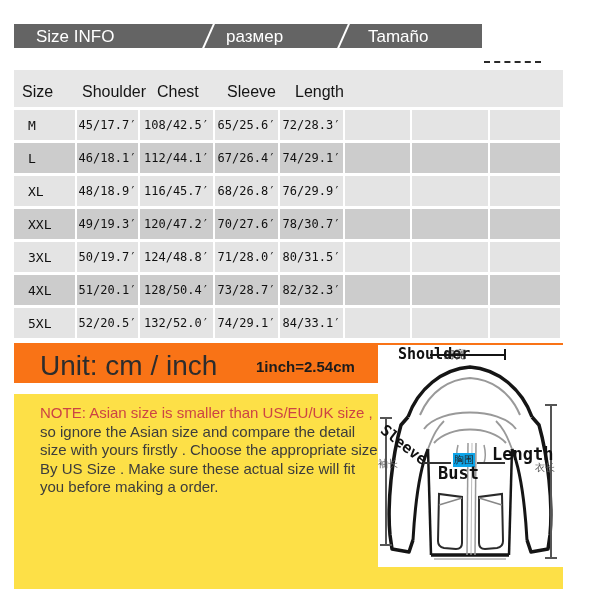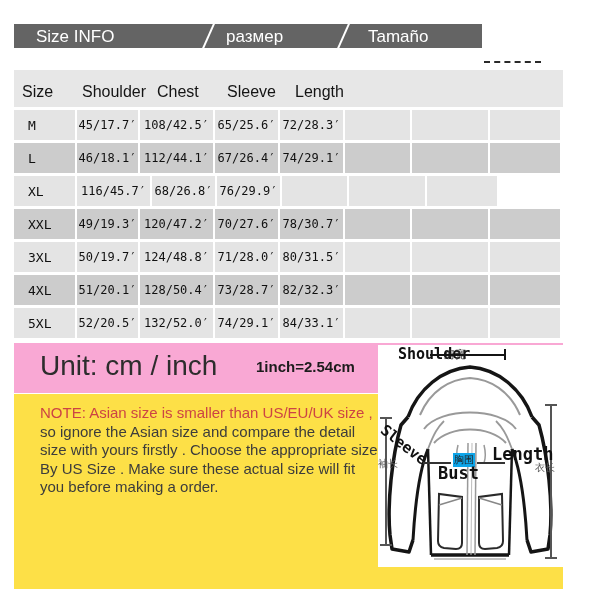--- a/index.html
+++ b/index.html
@@ -25,21 +25,21 @@
   .trow{display:flex;gap:2px;height:30px;margin-bottom:3px;}
   .trow .cell{height:30px;line-height:31px;font-family:"DejaVu Sans Mono",monospace;font-size:12px;
               color:#101010;text-align:center;white-space:nowrap;overflow:visible;}
   .light .cell{background:#e4e4e4;}
   .dark  .cell{background:#cccccc;}
   .cell.size{width:61px;text-align:left;padding-left:14px;box-sizing:border-box;font-size:13px;}
   .cell.c2{width:61px;} .cell.c3{width:73px;} .cell.c4{width:63px;} .cell.c5{width:63px;}
   .cell.e1{width:65px;} .cell.e2{width:76px;} .cell.e3{width:70px;}
 
   
-  .unit-band{position:absolute;left:14px;top:343px;width:549px;height:50px;background:#f9a8d4;}
+  .unit-band{position:absolute;left:14px;top:343px;width:549px;height:40px;background:#f97316;}
   .unit-label{position:absolute;left:26px;top:7px;font-size:28px;color:#2d2d2d;letter-spacing:0px;}
   .unit-conv{position:absolute;left:242px;top:15px;font-size:15px;font-weight:600;color:#1c1c1c;}
 
   
   .note-area{position:absolute;left:14px;top:394px;width:549px;height:239px;background:#fde047;}
   .note-text{position:absolute;left:26px;top:10px;width:360px;font-size:15px;line-height:18.5px;color:#3c3c3c;}
   .note-line{white-space:nowrap;}
   .note-red{color:#cc4444;}
 
   
@@ -102,20 +102,21 @@
       <div class="cell c2">46/18.1′</div>
       <div class="cell c3">112/44.1′</div>
       <div class="cell c4">67/26.4′</div>
       <div class="cell c5">74/29.1′</div>
       <div class="cell e1"></div>
       <div class="cell e2"></div>
       <div class="cell e3"></div>
     </div>
     <div class="trow light">
       <div class="cell size">XL</div>
+      <div class="cell c2">48/18.9′</div>
       <div class="cell c3">116/45.7′</div>
       <div class="cell c4">68/26.8′</div>
       <div class="cell c5">76/29.9′</div>
       <div class="cell e1"></div>
       <div class="cell e2"></div>
       <div class="cell e3"></div>
     </div>
     <div class="trow dark">
       <div class="cell size">XXL</div>
       <div class="cell c2">49/19.3′</div>

